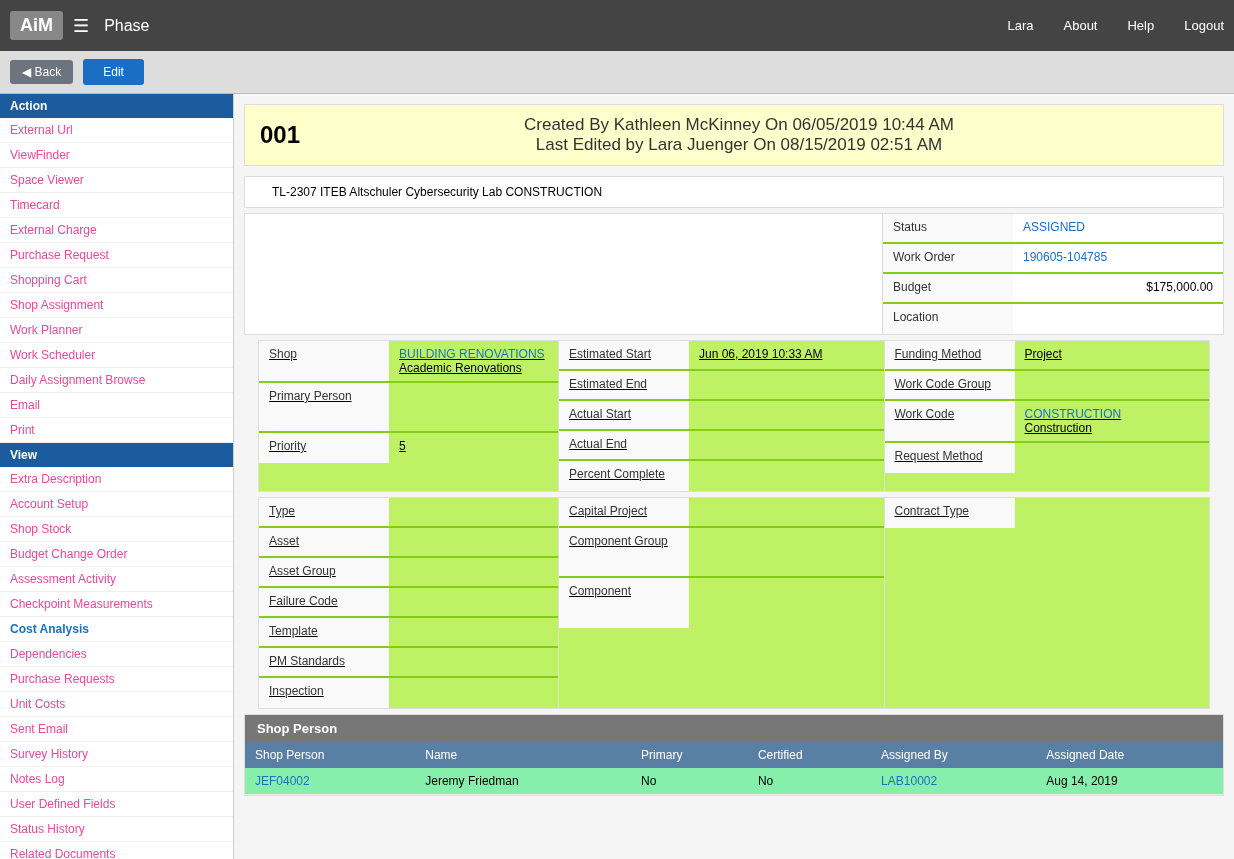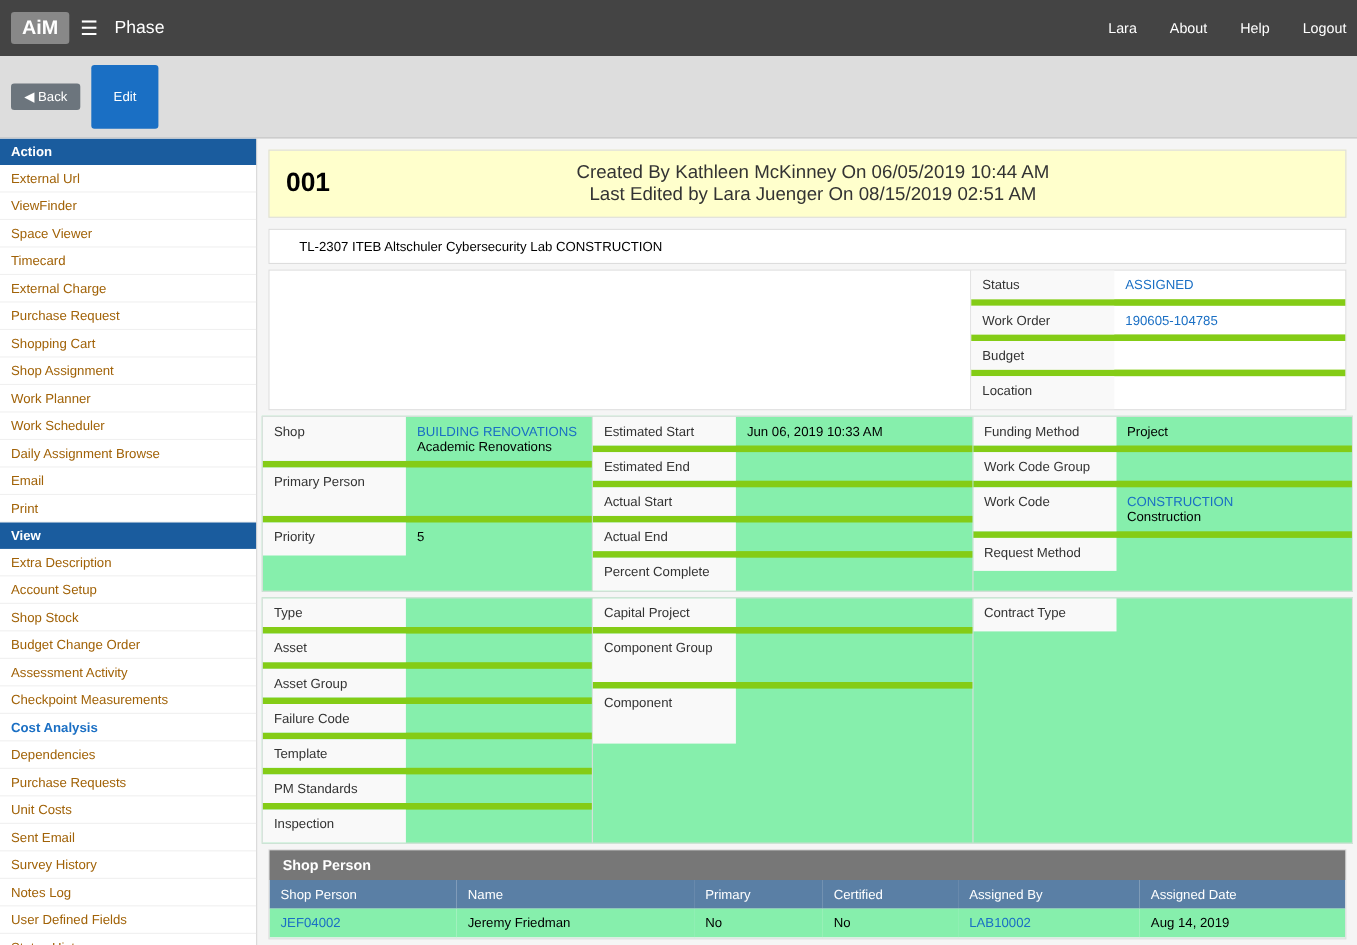--- a/index.html
+++ b/index.html
@@ -54,21 +54,21 @@
       border: none;
       padding: 5px 12px;
       border-radius: 3px;
       cursor: pointer;
       font-size: 12px;
     }
     .btn-edit {
       background: #1a6fc4;
       color: white;
       border: none;
-      padding: 22px 20px;
+      padding: 6px 20px;
       border-radius: 3px;
       cursor: pointer;
       font-size: 12px;
     }
 
     
     .main-layout {
       display: flex;
       height: calc(100vh - 80px);
     }
@@ -84,21 +84,21 @@
     .sidebar-section-header {
       background: #1a5c9e;
       color: white;
       padding: 5px 10px;
       font-size: 12px;
       font-weight: bold;
     }
     .sidebar-item {
       padding: 5px 10px;
       cursor: pointer;
-      color: #a16207;
+      color: #ec4899;
       font-size: 12px;
       border-bottom: 1px solid #f0f0f0;
     }
     .sidebar-item.active { color: #1a6fc4; font-weight: bold; }
     .sidebar-section-header.view-header {
       background: #1a5c9e;
     }
 
     
     .content {
@@ -132,21 +132,21 @@
     
     .phase-desc {
       margin: 0 10px 5px 10px;
       padding: 8px 27px;
       background: white;
       border: 1px solid #ddd;
       font-size: 12px;
     }
     .info-row {
       display: flex;
-      border-bottom: 6px solid #84cc16;
+      border-bottom: 2px solid #84cc16;
       min-height: 30px;
     }
     .info-row:last-child { border-bottom: none; }
     .info-label {
       width: 130px;
       padding: 6px 10px;
       color: #333;
       font-size: 12px;
       background: #f9f9f9;
       flex-shrink: 0;
@@ -154,23 +154,24 @@
     .info-value {
       flex: 1;
       padding: 6px 10px;
       font-size: 12px;
     }
     .info-value a { color: #1a6fc4; text-decoration: none; }
 
     
     .shop-grid {
       display: flex;
-      margin: 5px 4px;
+      margin: 5px 24px;
       border: 1px solid #ddd;
-      background: #86efac;
+      background: #bef264;
+      text-decoration: underline;
     }
     .shop-col {
       flex: 1;
       border-right: 1px solid #ddd;
     }
     .shop-col:last-child { border-right: none; }
 
     
     .shop-person-section {
       margin: 5px 10px;
@@ -288,20 +289,21 @@
         <div class="info-row">
           <div class="info-label">Status</div>
           <div class="info-value"><a href="#">ASSIGNED</a></div>
         </div>
         <div class="info-row">
           <div class="info-label">Work Order</div>
           <div class="info-value"><a href="#">190605-104785</a></div>
         </div>
         <div class="info-row">
           <div class="info-label">Budget</div>
+          <div class="info-value val-right">$175,000.00</div>
         </div>
         <div class="info-row">
           <div class="info-label">Location</div>
           <div class="info-value"></div>
         </div>
       </div>
     </div>
 
     <div class="shop-grid">
 

